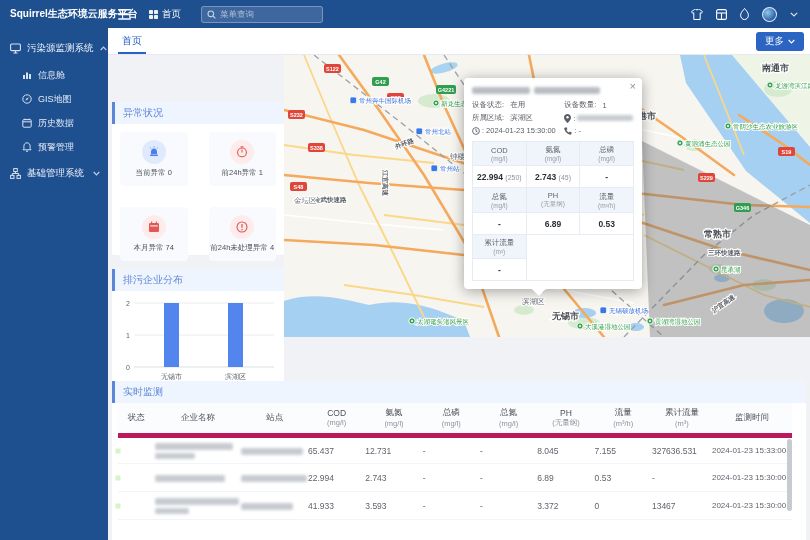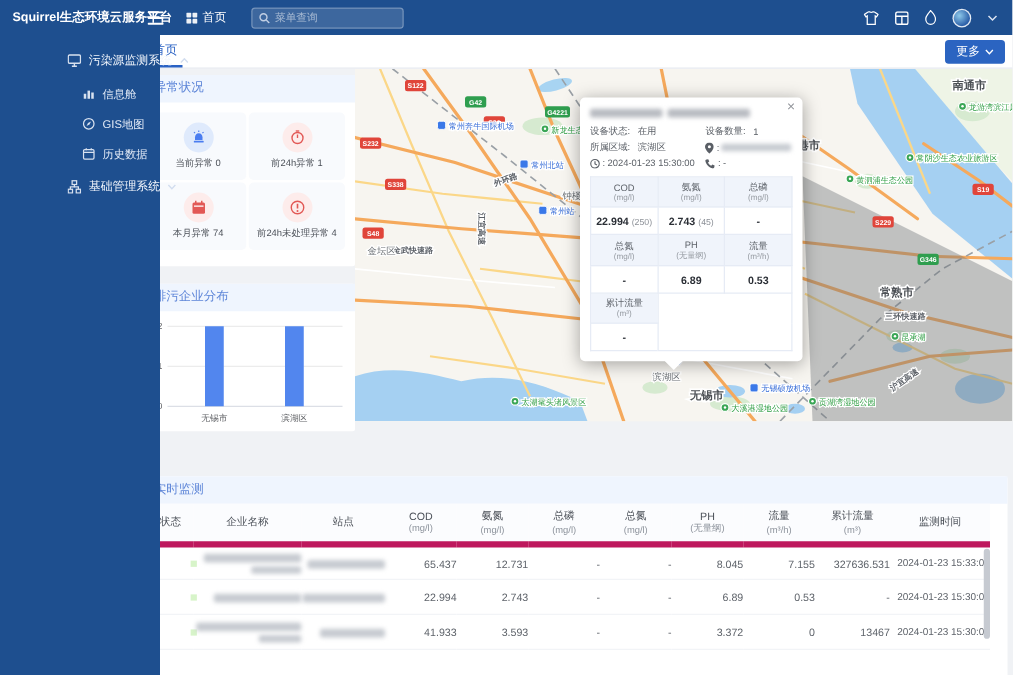--- a/index.html
+++ b/index.html
@@ -12,41 +12,41 @@
   .hamburger { margin-left:10px; cursor:pointer; display:flex; }
   .nav-home { margin-left:18px; display:flex; align-items:center; gap:4px; color:#fff; font-size:9.5px; cursor:pointer; }
   .searchbox { margin-left:20px; width:122px; height:17px; background:rgba(255,255,255,.14); border:1px solid rgba(255,255,255,.30); border-radius:3px; display:flex; align-items:center; padding:0 5px; gap:4px; }
   .searchbox input { background:transparent; border:none; outline:none; width:90px; font-size:8.5px; color:#fff; font-family:inherit; }
   .searchbox input::placeholder { color:rgba(255,255,255,.55); }
   .topbar-right { margin-left:auto; display:flex; align-items:center; gap:13px; padding-right:12px; }
   .tb-icon { display:flex; cursor:pointer; }
   .avatar { width:15px; height:15px; border-radius:50%; background:radial-gradient(circle at 35% 35%, #8ec9ea, #2b5fa8 70%); border:1.5px solid rgba(255,255,255,.85); cursor:pointer; }
 
   
-  .sidebar { position:absolute; left:0; top:28px; width:128px; height:512px; background:#1e4f8f; z-index:20; padding-top:6px;padding-left:44px; }
+  .sidebar { position:absolute; left:0; top:28px; width:108px; height:512px; background:#1e4f8f; z-index:20; padding-top:6px; }
   .menu-group { height:29px; display:flex; align-items:center; gap:6px; padding:0 8px 0 10px; color:#f2f6fc; font-size:9.5px; cursor:pointer; }
   .menu-group .glabel { flex:1; white-space:nowrap; }
   .menu-item { height:24px; display:flex; align-items:center; gap:6px; padding-left:22px; color:#e3ebf7; font-size:9px; cursor:pointer; white-space:nowrap; }
   .menu-item .chev-right { margin-left:auto; margin-right:8px; display:flex; }
   .micon { display:flex; opacity:.92; }
 
   
   .tabbar { position:absolute; left:108px; top:28px; width:702px; height:27px; background:#fff; border-bottom:1px solid #e6e9ef; z-index:10; }
   .tab { position:absolute; left:10px; top:0; height:26px; line-height:26px; padding:0 4px; font-size:10px; color:#2a62c4; border-bottom:2px solid #2a62c4; cursor:pointer; }
   .more-btn { position:absolute; right:6px; top:4px; height:19px; background:#2b64c1; color:#fff; border:none; border-radius:3px; font-size:9.5px; padding:0 9px; display:flex; align-items:center; gap:4px; cursor:pointer; font-family:inherit; }
 
   
   .content { position:absolute; left:108px; top:55px; width:702px; height:485px; }
 
   .panel { background:#fff; border-radius:2px; }
   .panel-header { height:22px; line-height:22px; background:#eff5fe; border-left:3px solid #5a86d8; color:#5e86d8; font-size:10px; padding-left:8px; }
 
   .left-col { position:absolute; left:4px; top:5px; width:172px; }
-  .panel-abnormal { height:153px; margin-bottom:4px; }
-  .cards { display:grid; grid-template-columns:1fr 1fr; gap:2px; padding:8px; }
+  .panel-abnormal { height:153px; margin-bottom:4px;margin-top:42px; }
+  .cards { display:grid; grid-template-columns:1fr 1fr; gap:21px; padding:8px; }
   .card { height:54px; background:#f8fafd; border-radius:4px; display:flex; flex-direction:column; align-items:center; justify-content:center; gap:4px; cursor:pointer; }
   .icon-circle { width:24px; height:24px; border-radius:50%; display:flex; align-items:center; justify-content:center; }
   .ic-blue { background:#dfeafc; }
   .ic-red  { background:#fdeceb; }
   .card-label { font-size:7.5px; color:#4a4f57; white-space:nowrap; }
 
   .panel-chart { height:118px;margin-top:14px; }
 
   .map { position:absolute; left:176px; top:0; width:526px; height:282px; overflow:hidden; cursor:grab; background:#f7f5f0; }
   .mapsvg { display:block; }
@@ -74,21 +74,21 @@
   .ptable td { height:22px; font-size:8.5px; font-weight:bold; color:#2b2f36; }
   .ptable td .lim { font-size:7px; font-weight:normal; color:#8d9198; }
   .ptable td.empty { background:#fff; border-left:none; }
 
   
   .panel-table { position:absolute; left:4px; top:285px; width:694px; height:198px;margin-top:41px; }
   .rtable { width:calc(100% - 20px); margin-left:6px; border-collapse:collapse; table-layout:fixed; }
   .rtable th { font-weight:normal; padding:4px 0 5px 0; border-bottom:5px solid #be185d; background:#fbfcfe; }
   .rtable th .ht { font-size:8.5px; color:#4c5159; }
   .rtable th .hu { font-size:7.5px; color:#8d939c; }
-  .rtable td { text-align:right; font-size:8.5px; color:#5f646b; height:28px; border-bottom:1px solid #f2f4f7; }
+  .rtable td { text-align:left; font-size:8.5px; color:#5f646b; height:28px; border-bottom:1px solid #f2f4f7; }
   .rtable tr.trow { cursor:pointer; }
   .dot { width:11px; height:11px; border-radius:50%; margin:0 auto; background:radial-gradient(circle at 35% 30%, #8ae04f, #4db314); box-shadow:0 0 0 2.5px rgba(110,214,60,.28); }
   .scroll-thumb { position:absolute; right:14px; top:58px; width:5px; height:72px; background:#c6cad1; border-radius:3px; cursor:pointer; }
 
   
   .blur { display:inline-block; background:#c7cbd1; border-radius:2px; filter:blur(1.6px); vertical-align:middle; }
 
   .chart-wrap { padding:2px 4px; }
 </style>
 </head>
@@ -201,20 +201,29 @@
       <svg width="10" height="10" viewBox="0 0 10 10">
           <g fill="none" stroke="#e8eef8" stroke-width="1">
             <rect x=".8" y="1.6" width="8.4" height="7.6" rx="1"></rect>
             <line x1=".8" y1="3.8" x2="9.2" y2="3.8"></line>
             <line x1="3" y1=".6" x2="3" y2="2.2"></line>
             <line x1="7" y1=".6" x2="7" y2="2.2"></line>
           </g>
         </svg>
     </span>
     <span>历史数据</span>
+  </div>
+  <div class="menu-item">
+    <span class="micon">
+      <svg width="10" height="10" viewBox="0 0 10 10">
+          <path d="M5,.8 C3,0.8 1.9,2.3 1.9,4.2 L1.9,6.5 L1,7.8 L9,7.8 L8.1,6.5 L8.1,4.2 C8.1,2.3 7,.8 5,.8 Z" fill="none" stroke="#e8eef8" stroke-width="1"></path>
+          <line x1="4" y1="9.3" x2="6" y2="9.3" stroke="#e8eef8" stroke-width="1.1"></line>
+        </svg>
+    </span>
+    <span>预警管理</span>
   </div>
 
   <div class="menu-group">
     <span class="micon">
       <svg width="11" height="11" viewBox="0 0 11 11">
           <g fill="none" stroke="#e8eef8" stroke-width="1">
             <rect x="3.7" y=".6" width="3.6" height="3"></rect>
             <rect x=".6" y="7.4" width="3.4" height="3"></rect>
             <rect x="7" y="7.4" width="3.4" height="3"></rect>
             <polyline points="5.5,3.6 5.5,5.5 2.3,5.5 2.3,7.4"></polyline>

